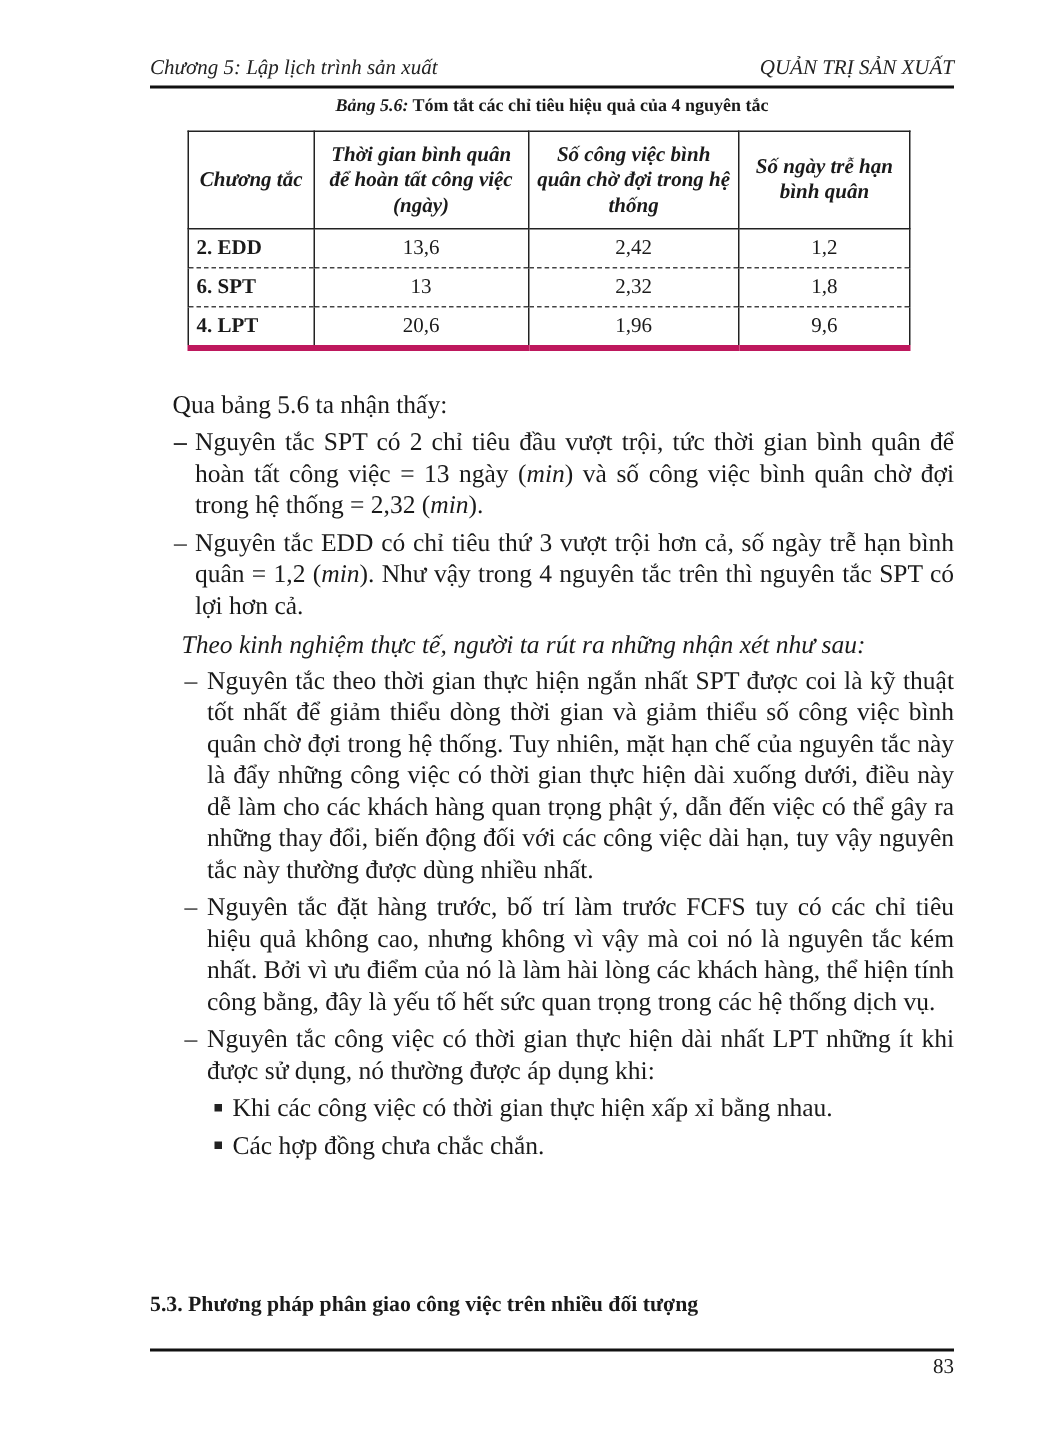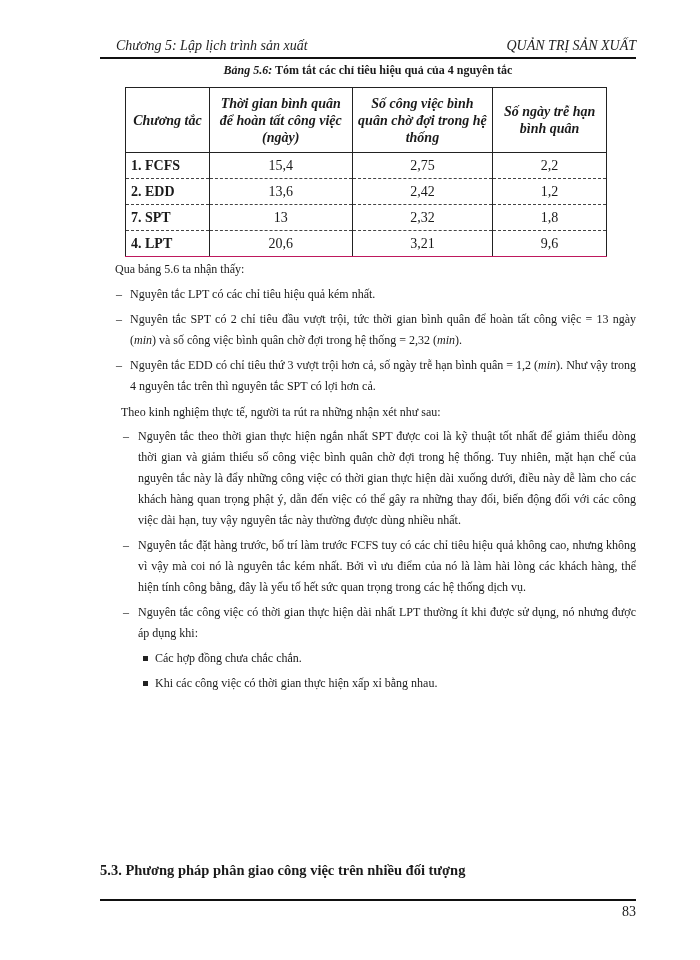--- a/index.html
+++ b/index.html
@@ -18,21 +18,21 @@
     .header {
       position: absolute;
       left: 100px;
       top: 38px;
       width: 536px;
       height: 20px;
       font-size: 14px;
       font-style: italic;
       color: #222;
     }
-    .header .left { position: absolute; left: 0; top: 0; margin-left: 16px; }
+    .header .left { position: absolute; left: 0; top: 0; }
     .header .right { position: absolute; right: 0; top: 0; }
     .header-rule {
       position: absolute;
       left: 100px;
       top: 57px;
       width: 536px;
       height: 2px;
       background: #111;
     }
     .caption {
@@ -65,31 +65,31 @@
       line-height: 17px;
       height: 64px;
       border-top: 1px solid #222;
       border-bottom: 1px solid #222;
     }
     table.summary td {
       height: 25px;
       text-align: center;
       border-bottom: 1px dashed #444;
     }
-    table.summary tr:last-child td { border-bottom: 1px solid #be185d; }
+    table.summary tr:last-child td { border-bottom: 4px solid #be185d; }
     table.summary td.rule-name {
       text-align: left;
       font-weight: bold;
       padding-left: 5px;
     }
     .body-text {
       position: absolute;
       left: 100px;
       width: 536px;
-      font-size: 12px;
+      font-size: 17px;
       line-height: 21px;
       text-align: justify;
     }
     .p { margin: 0; }
     .indent-first { text-indent: 15px; }
     .dash-item {
       position: relative;
       padding-left: 30px;
       margin: 0;
     }
@@ -115,20 +115,21 @@
     }
     .sq-item .sq {
       position: absolute;
       left: 43px;
       top: 8px;
       width: 5px;
       height: 5px;
       background: #222;
     }
     .italic-lead {
+      font-style: italic;
       padding-left: 21px;
     }
     .section-title {
       position: absolute;
       left: 100px;
       top: 862px;
       font-size: 14.5px;
       font-weight: bold;
     }
     .footer-rule {
@@ -171,51 +172,45 @@
   <thead>
     <tr>
       <th>Chương tắc</th>
       <th>Thời gian bình quân để hoàn tất công việc (ngày)</th>
       <th>Số công việc bình quân chờ đợi trong hệ thống</th>
       <th>Số ngày trễ hạn bình quân</th>
     </tr>
   </thead>
   <tbody>
     <tr>
-      <td class="rule-name">1. FCFS</td>
-      <td>15,4</td>
-      <td>2,75</td>
-      <td>2,2</td>
-    </tr>
-    <tr>
       <td class="rule-name">2. EDD</td>
       <td>13,6</td>
       <td>2,42</td>
       <td>1,2</td>
     </tr>
     <tr>
-      <td class="rule-name">7. SPT</td>
+      <td class="rule-name">6. SPT</td>
       <td>13</td>
       <td>2,32</td>
       <td>1,8</td>
     </tr>
     <tr>
       <td class="rule-name">4. LPT</td>
       <td>20,6</td>
-      <td>3,21</td>
+      <td>1,96</td>
       <td>9,6</td>
     </tr>
   </tbody>
 </table>
 
 <div class="body-text" style="top:259px;">
   <p class="p indent-first">Qua bảng 5.6 ta nhận thấy:</p>
 
   <p class="dash-item" style="margin-top:4px;">
-    <span class="dash">–</span><span>Nguyên tắc LPT có các chỉ tiêu hiệu quả kém nhất.</span>
+    <span class="dash">–</span>
   </p>
 
   <p class="dash-item" style="margin-top:4px;">
     <span class="dash">–</span><span>Nguyên tắc SPT có 2 chỉ tiêu đầu vượt trội, tức thời gian bình quân để hoàn tất công việc = 13 ngày (</span><i>min</i><span>) và số công việc bình quân chờ đợi trong hệ thống = 2,32 (</span><i>min</i><span>).</span>
   </p>
 
   <p class="dash-item" style="margin-top:4px;">
     <span class="dash">–</span><span>Nguyên tắc EDD có chỉ tiêu thứ 3 vượt trội hơn cả, số ngày trễ hạn bình quân = 1,2 (</span><i>min</i><span>). Như vậy trong 4 nguyên tắc trên thì nguyên tắc SPT có lợi hơn cả.</span>
   </p>
 
@@ -223,29 +218,29 @@
 
   <p class="dash-item-2" style="margin-top:3px;">
     <span class="dash">–</span><span>Nguyên tắc theo thời gian thực hiện ngắn nhất SPT được coi là kỹ thuật tốt nhất để giảm thiểu dòng thời gian và giảm thiểu số công việc bình quân chờ đợi trong hệ thống. Tuy nhiên, mặt hạn chế của nguyên tắc này là đẩy những công việc có thời gian thực hiện dài xuống dưới, điều này dễ làm cho các khách hàng quan trọng phật ý, dẫn đến việc có thể gây ra những thay đổi, biến động đối với các công việc dài hạn, tuy vậy nguyên tắc này thường được dùng nhiều nhất.</span>
   </p>
 
   <p class="dash-item-2" style="margin-top:4px;">
     <span class="dash">–</span><span>Nguyên tắc đặt hàng trước, bố trí làm trước FCFS tuy có các chỉ tiêu hiệu quả không cao, nhưng không vì vậy mà coi nó là nguyên tắc kém nhất. Bởi vì ưu điểm của nó là làm hài lòng các khách hàng, thể hiện tính công bằng, đây là yếu tố hết sức quan trọng trong các hệ thống dịch vụ.</span>
   </p>
 
   <p class="dash-item-2" style="margin-top:4px;">
-    <span class="dash">–</span><span>Nguyên tắc công việc có thời gian thực hiện dài nhất LPT thường ít khi được sử dụng, nó nhưng được áp dụng khi:</span>
+    <span class="dash">–</span><span>Nguyên tắc công việc có thời gian thực hiện dài nhất LPT những ít khi được sử dụng, nó thường được áp dụng khi:</span>
+  </p>
+
+  <p class="sq-item" style="margin-top:4px;">
+    <span class="sq"></span><span>Khi các công việc có thời gian thực hiện xấp xỉ bằng nhau.</span>
   </p>
 
   <p class="sq-item" style="margin-top:4px;">
     <span class="sq"></span><span>Các hợp đồng chưa chắc chắn.</span>
   </p>
 
-  <p class="sq-item" style="margin-top:4px;">
-    <span class="sq"></span><span>Khi các công việc có thời gian thực hiện xấp xỉ bằng nhau.</span>
-  </p>
-
 </div>
 
 <div class="section-title">5.3.  Phương pháp phân giao công việc trên nhiều đối tượng</div>
 
 <div class="footer-rule"></div>
 <div class="page-number">83</div>
 
 </body></html>

